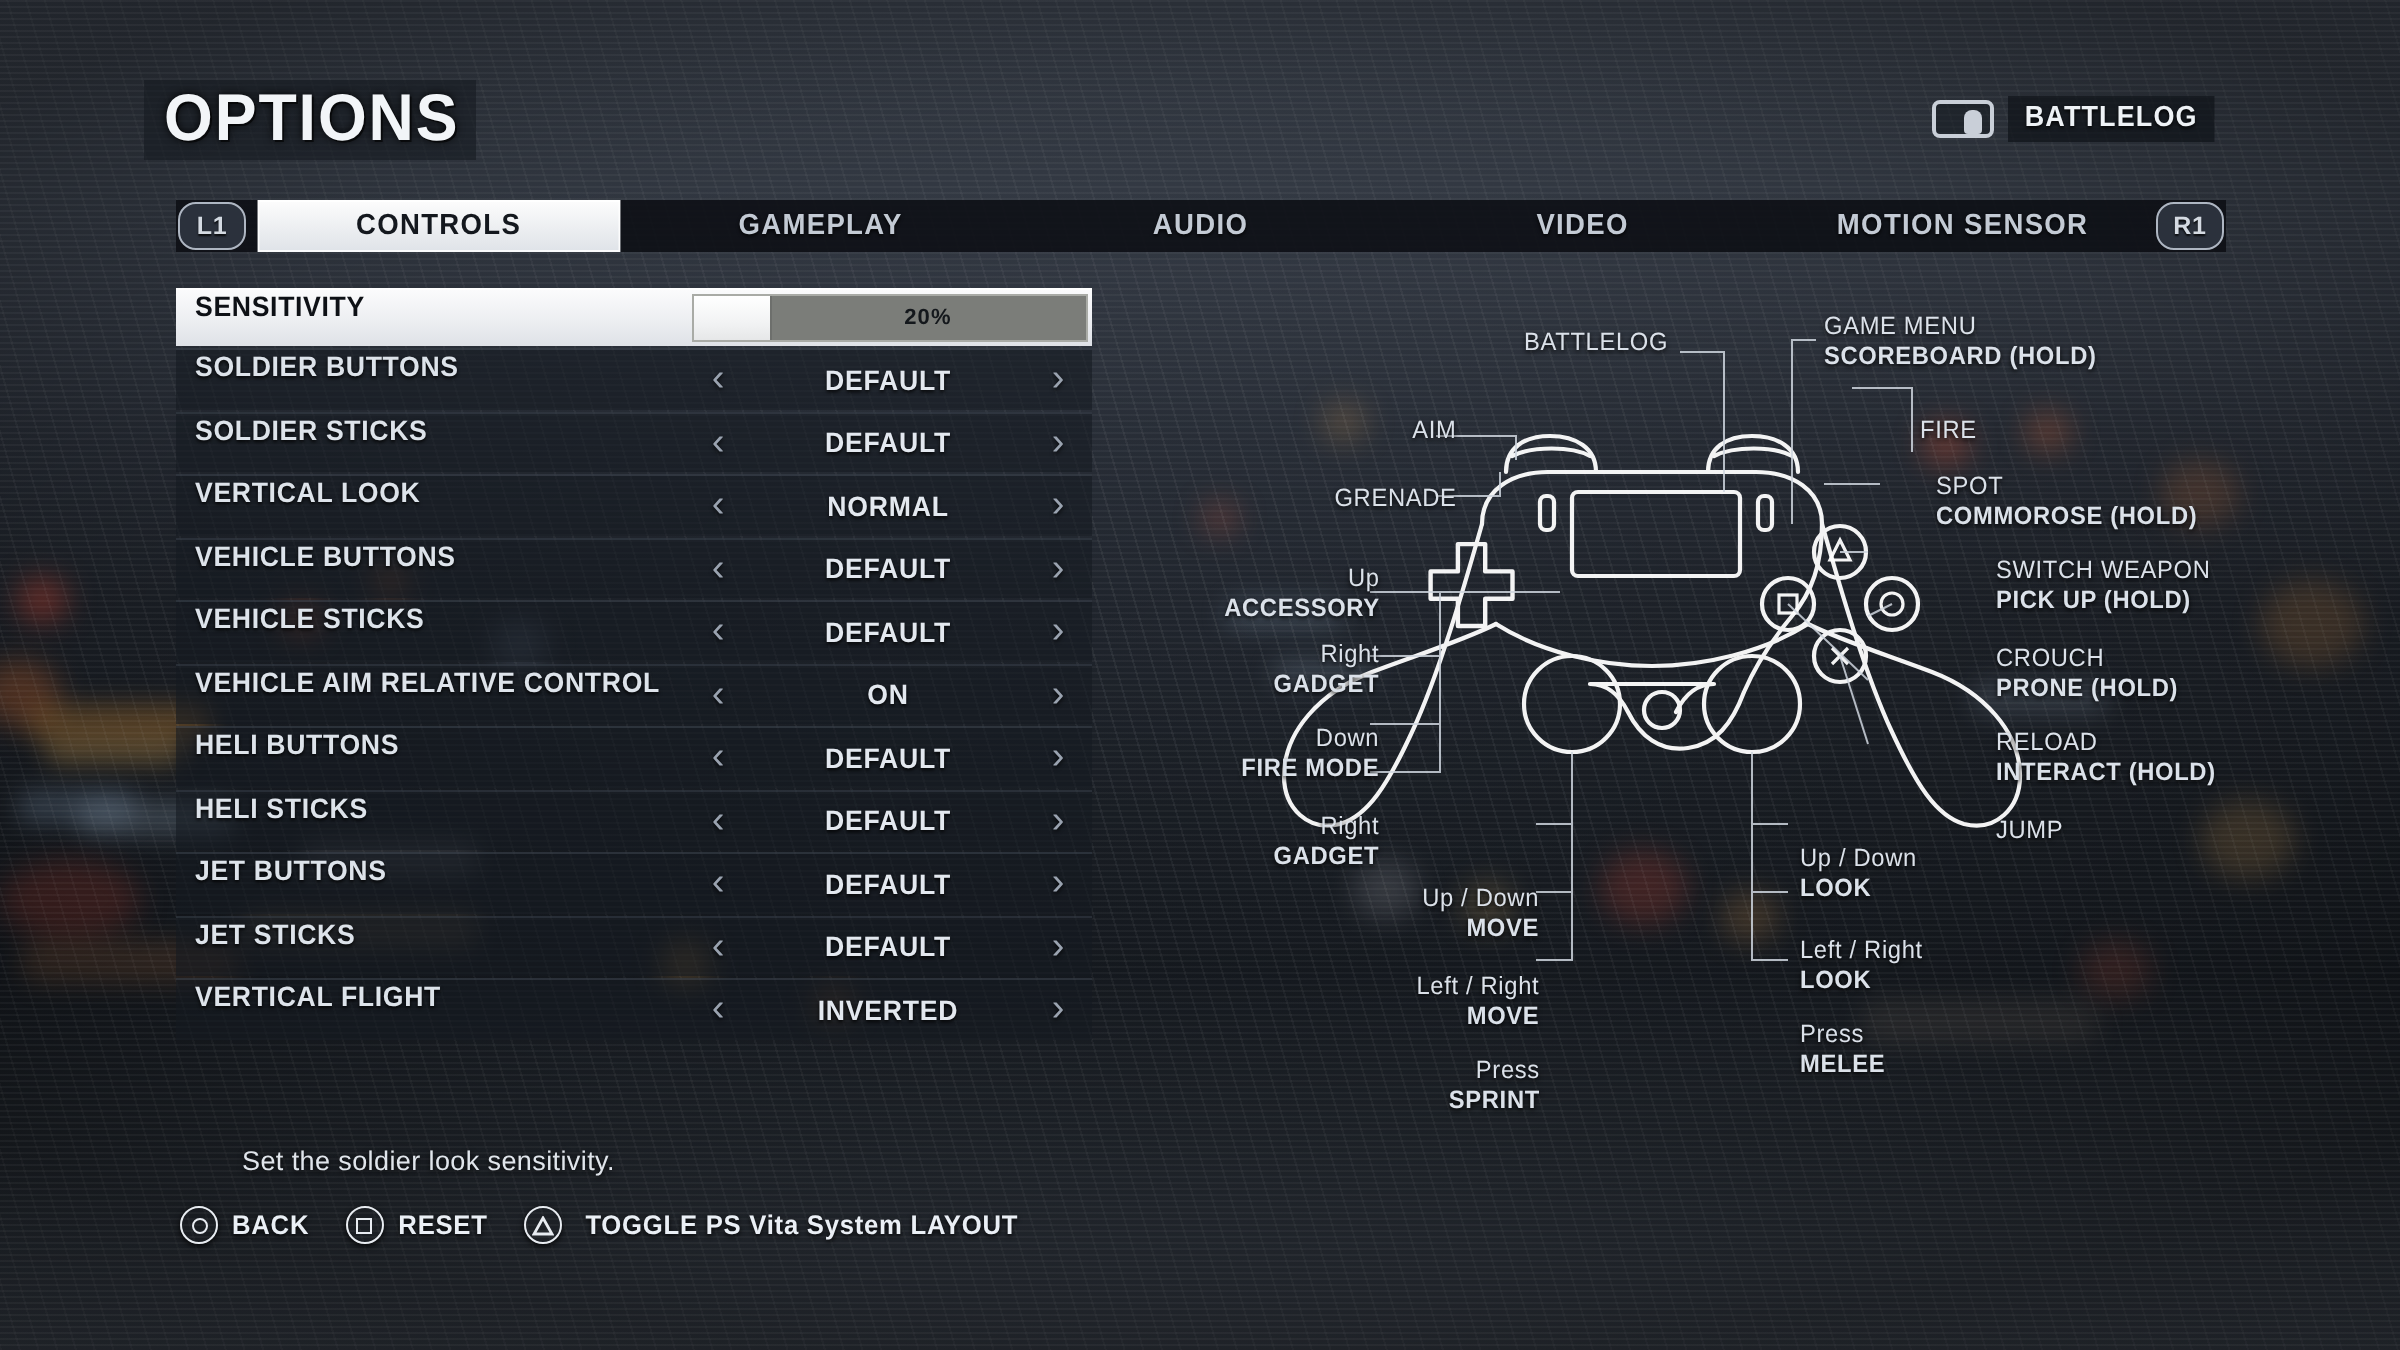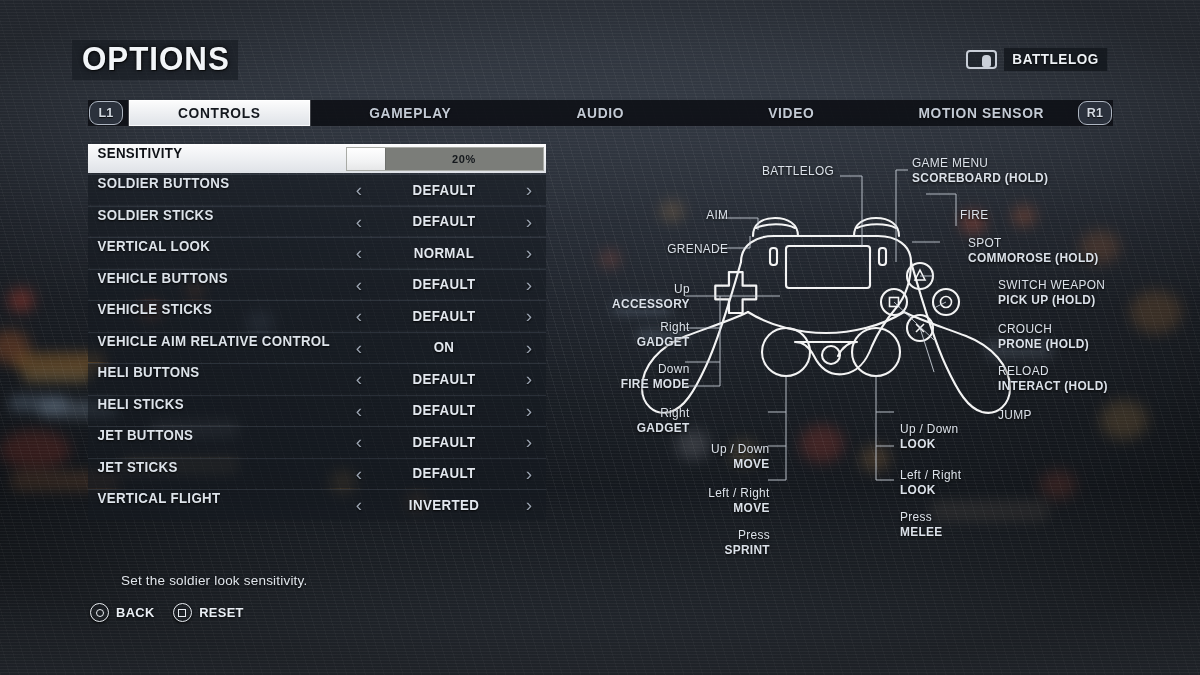--- a/index.html
+++ b/index.html
@@ -368,20 +368,28 @@
     <div class="glyph">
         <div class="inner-circle"></div>
       </div>
     <div class="ptxt">BACK</div>
   </div>
   <div class="prompt">
     <div class="glyph">
         <div class="inner-square"></div>
       </div>
     <div class="ptxt">RESET</div>
+  </div>
+  <div class="prompt">
+    <div class="glyph">
+      <svg width="11" height="10" viewBox="0 0 11 10">
+          <polygon points="5.5,1 10,9 1,9" fill="none" stroke="#e8ecf1" stroke-width="1.4"></polygon>
+        </svg>
+    </div>
+    <div class="ptxt">TOGGLE PS Vita System LAYOUT</div>
   </div>
 </div>
 
 <div id="diagram">
   <svg viewBox="0 0 545 410">
     <g fill="none" stroke="#ffffff" stroke-width="2.1" stroke-linejoin="round" stroke-linecap="round" opacity=".95">
 
       <path d="M151 112 C151 95, 166 86, 184 86 L288 86 C306 86, 321 95, 321 112
                C321 132, 316 146, 306 158 C296 170, 288 182, 282 196
                C276 212, 268 222, 254 224 C240 226, 230 218, 224 206

